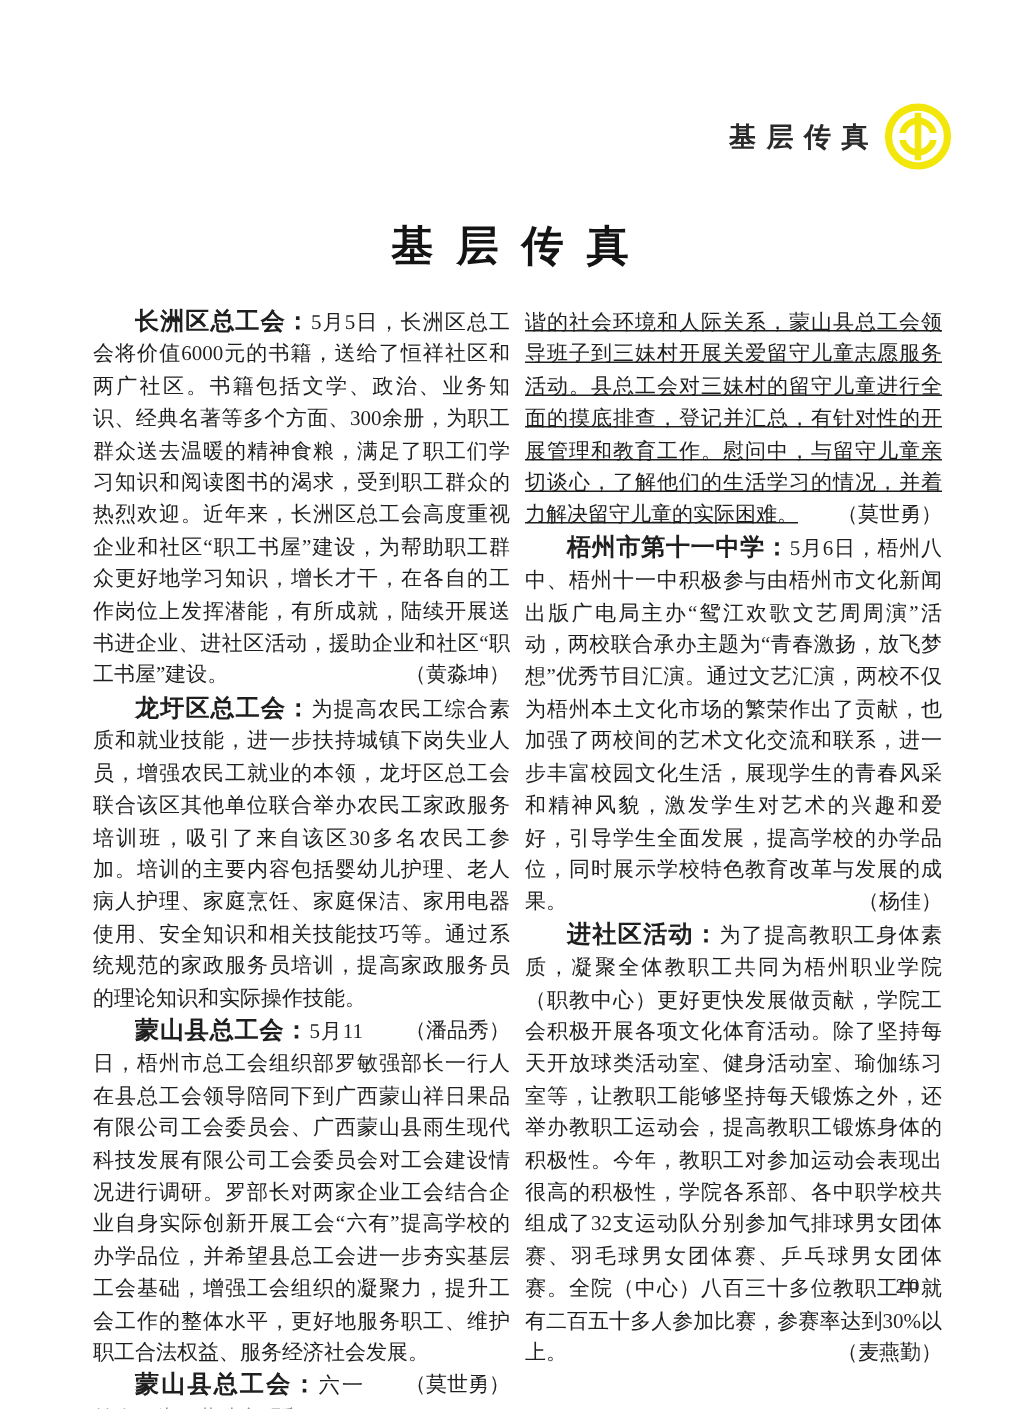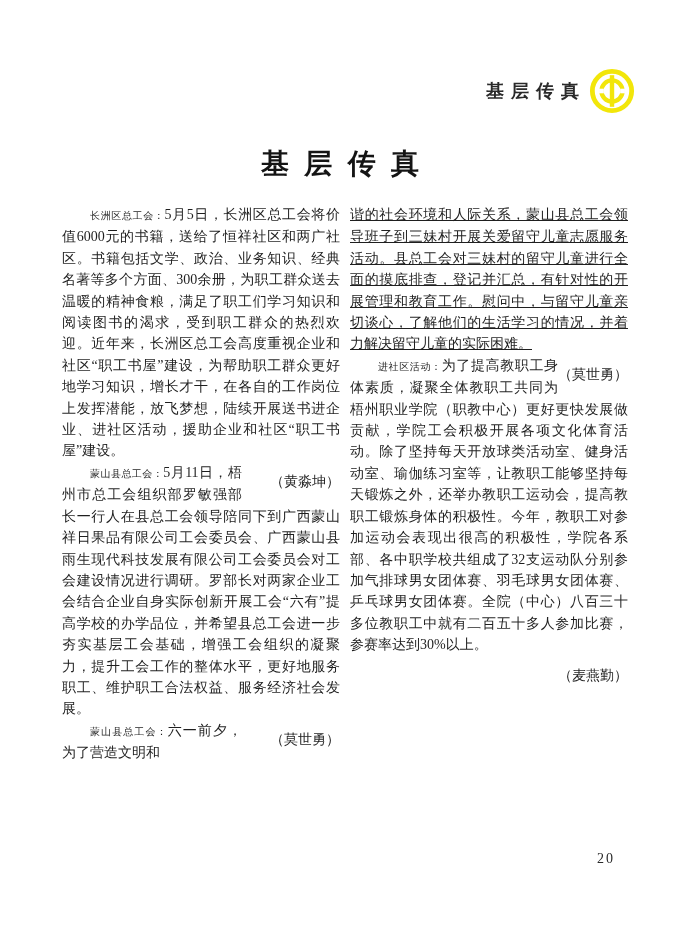--- a/index.html
+++ b/index.html
@@ -33,25 +33,25 @@
     display:flex;gap:10px;
   }
   .column{
     width:278px;flex:0 0 278px;
     font-size:14px;line-height:21.4px;
     text-align:justify;
   }
   .para{margin:0;text-indent:2em;}
   .para.no-indent{text-indent:0;text-decoration:underline;}
   .org{
-    font-weight:normal;
+    font-weight:bold;
     font-family:"Liberation Sans","DejaVu Sans",sans-serif;
-    font-size:10px;
+    font-size:16px;
   }
-  .attr{float:right;margin-top:31px;}
+  .attr{float:right;}
 
   .page-number{
     position:absolute;left:597px;top:851px;
     font-size:14px;letter-spacing:2px;color:#2a2a2a;
   }
 </style>
 </head>
 <body>
 
 <div class="page-header">
@@ -65,25 +65,27 @@
       <rect x="21.7" y="7.5" width="4.6" height="33" fill="#f2e60a"></rect>
     </svg>
   </span>
 </div>
 
 <h1 class="main-title">基层传真</h1>
 
 <div class="columns">
 
   <div class="column">
-    <p class="para"><b class="org">长洲区总工会：</b><span>5月5日，长洲区总工会将价值6000元的书籍，送给了恒祥社区和两广社区。书籍包括文学、政治、业务知识、经典名著等多个方面、300余册，为职工群众送去温暖的精神食粮，满足了职工们学习知识和阅读图书的渴求，受到职工群众的热烈欢迎。近年来，长洲区总工会高度重视企业和社区“职工书屋”建设，为帮助职工群众更好地学习知识，增长才干，在各自的工作岗位上发挥潜能，放飞梦想，陆续开展送书进企业、进社区活动，援助企业和社区“职工书屋”建设。</span><span class="attr">（黄淼坤）</span></p>
+    <p class="para"><b class="org">长洲区总工会：</b><span>5月5日，长洲区总工会将价值6000元的书籍，送给了恒祥社区和两广社区。书籍包括文学、政治、业务知识、经典名著等多个方面、300余册，为职工群众送去温暖的精神食粮，满足了职工们学习知识和阅读图书的渴求，受到职工群众的热烈欢迎。近年来，长洲区总工会高度重视企业和社区“职工书屋”建设，为帮助职工群众更好地学习知识，增长才干，在各自的工作岗位上发挥潜能，有所成就，陆续开展送书进企业、进社区活动，援助企业和社区“职工书屋”建设。</span><span class="attr">（黄淼坤）</span></p>
+    <p class="para"><b class="org">龙圩区总工会：</b><span>为提高农民工综合素质和就业技能，进一步扶持城镇下岗失业人员，增强农民工就业的本领，龙圩区总工会联合该区其他单位联合举办农民工家政服务培训班，吸引了来自该区30多名农民工参加。培训的主要内容包括婴幼儿护理、老人病人护理、家庭烹饪、家庭保洁、家用电器使用、安全知识和相关技能技巧等。通过系统规范的家政服务员培训，提高家政服务员的理论知识和实际操作技能。</span><span class="attr">（潘品秀）</span></p>
     <p class="para"><b class="org">蒙山县总工会：</b><span>5月11日，梧州市总工会组织部罗敏强部长一行人在县总工会领导陪同下到广西蒙山祥日果品有限公司工会委员会、广西蒙山县雨生现代科技发展有限公司工会委员会对工会建设情况进行调研。罗部长对两家企业工会结合企业自身实际创新开展工会“六有”提高学校的办学品位，并希望县总工会进一步夯实基层工会基础，增强工会组织的凝聚力，提升工会工作的整体水平，更好地服务职工、维护职工合法权益、服务经济社会发展。</span><span class="attr">（莫世勇）</span></p>
     <p class="para"><b class="org">蒙山县总工会：</b><span>六一前夕，为了营造文明和</span><span class="attr"></span></p>
   </div>
 
   <div class="column">
     <p class="para no-indent"><b class="org"></b><span>谐的社会环境和人际关系，蒙山县总工会领导班子到三妹村开展关爱留守儿童志愿服务活动。县总工会对三妹村的留守儿童进行全面的摸底排查，登记并汇总，有针对性的开展管理和教育工作。慰问中，与留守儿童亲切谈心，了解他们的生活学习的情况，并着力解决留守儿童的实际困难。</span><span class="attr">（莫世勇）</span></p>
+    <p class="para"><b class="org">梧州市第十一中学：</b><span>5月6日，梧州八中、梧州十一中积极参与由梧州市文化新闻出版广电局主办“鸳江欢歌文艺周周演”活动，两校联合承办主题为“青春激扬，放飞梦想”优秀节目汇演。通过文艺汇演，两校不仅为梧州本土文化市场的繁荣作出了贡献，也加强了两校间的艺术文化交流和联系，进一步丰富校园文化生活，展现学生的青春风采和精神风貌，激发学生对艺术的兴趣和爱好，引导学生全面发展，提高学校的办学品位，同时展示学校特色教育改革与发展的成果。</span><span class="attr">（杨佳）</span></p>
     <p class="para"><b class="org">进社区活动：</b><span>为了提高教职工身体素质，凝聚全体教职工共同为梧州职业学院（职教中心）更好更快发展做贡献，学院工会积极开展各项文化体育活动。除了坚持每天开放球类活动室、健身活动室、瑜伽练习室等，让教职工能够坚持每天锻炼之外，还举办教职工运动会，提高教职工锻炼身体的积极性。今年，教职工对参加运动会表现出很高的积极性，学院各系部、各中职学校共组成了32支运动队分别参加气排球男女团体赛、羽毛球男女团体赛、乒乓球男女团体赛。全院（中心）八百三十多位教职工中就有二百五十多人参加比赛，参赛率达到30%以上。</span><span class="attr">（麦燕勤）</span></p>
   </div>
 
 </div>
 
 <div class="page-number">20</div>
 
 </body></html>

